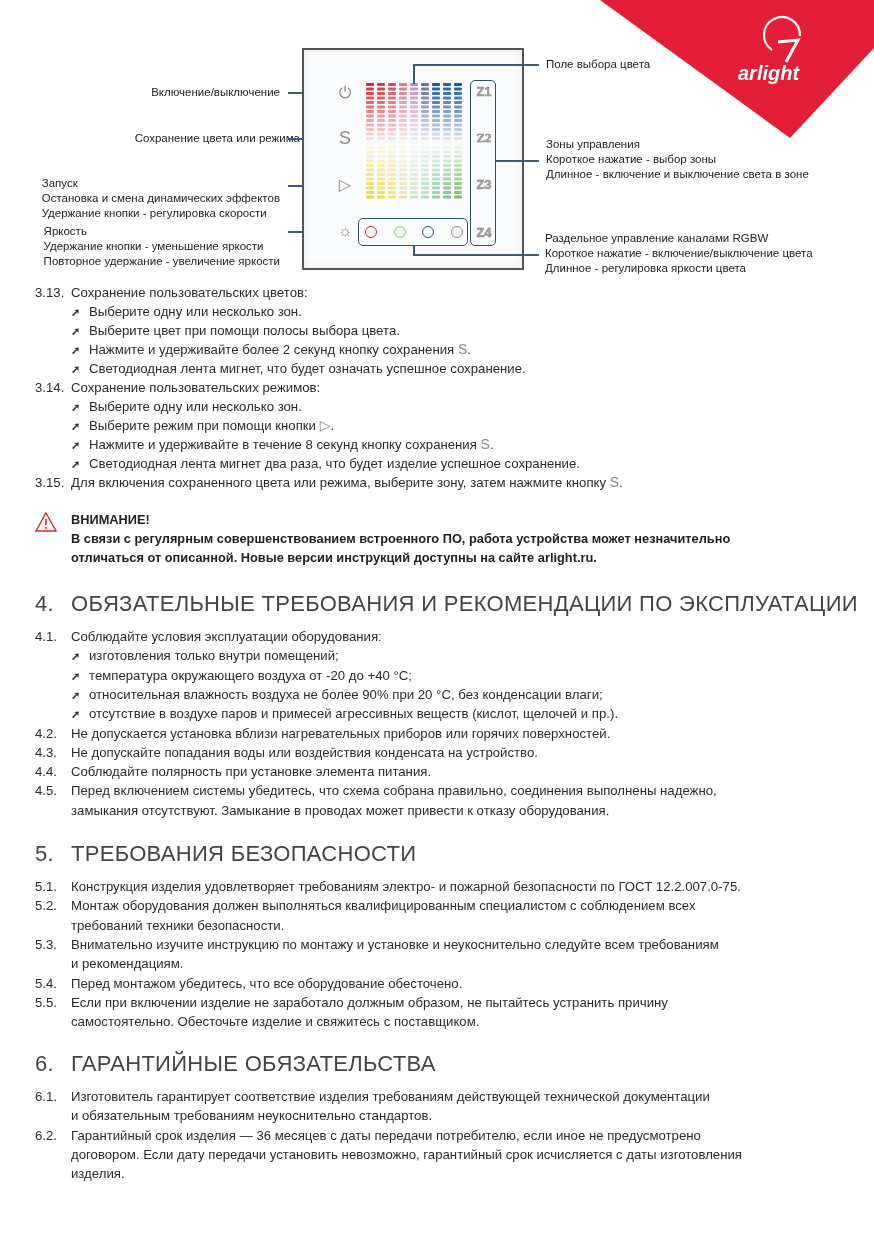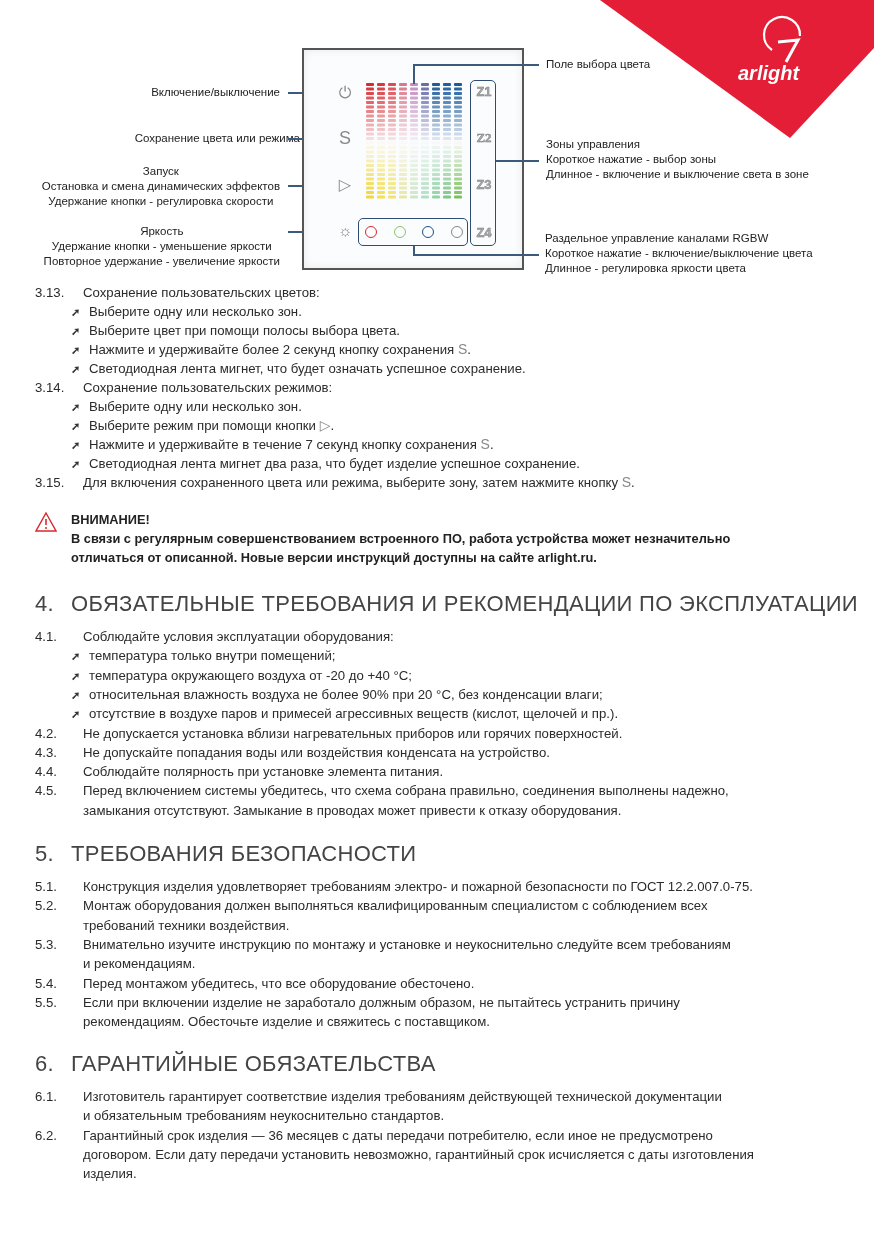--- a/index.html
+++ b/index.html
@@ -1,38 +1,38 @@
 <!DOCTYPE html>
 <html><head>
 <meta charset="utf-8">
 <style>
   html, body { margin: 0; padding: 0; background: #ffffff; }
   body { width: 874px; height: 1240px; position: relative; overflow: hidden;
          font-family: "Liberation Sans", sans-serif; color: #2b2b2b; }
   .logo-tri { position: absolute; left: 600px; top: 0; width: 274px; height: 140px; }
   .abs { position: absolute; }
   .lbl { font-size: 11.5px; line-height: 15px; color: #222; white-space: nowrap; }
-  .lbl-right { text-align: center; }
+  .lbl-right { text-align: left; }
   .conn { position: absolute; background: #3c5a7c; }
   .panel { position: absolute; left: 302px; top: 48px; width: 222px; height: 222px;
            border: 2px solid #555; background: #fbfcfd; box-sizing: border-box;
            box-shadow: inset 0 0 8px rgba(0,0,0,0.08); }
   .pbtn { position: absolute; color: #888; font-size: 16px; line-height: 16px; text-align: center; width: 20px; }
   .zone-box { position: absolute; left: 470px; top: 80px; width: 26px; height: 166px;
               border: 1.5px solid #2f4d72; border-radius: 5px; box-sizing: border-box; }
   .zone { position: absolute; left: 474px; font-size: 13px; color: #aaa; font-weight: bold;
           -webkit-text-stroke: 0.4px #777; width: 20px; text-align: center; }
   .rgbw-box { position: absolute; left: 358px; top: 218px; width: 110px; height: 28px;
               border: 1.5px solid #2f4d72; border-radius: 5px; box-sizing: border-box; }
   .ring { position: absolute; width: 12px; height: 12px; border-radius: 50%; top: 226px; box-sizing: border-box; border: 1.6px solid; }
   #palette { position: absolute; left: 366px; top: 83px; width: 98px; height: 118px; }
 
   .doc { position: absolute; left: 0; width: 874px; font-size: 13.2px; line-height: 19px; color: #2b2b2b; }
   .num { position: absolute; left: 35px; }
-  .txt { position: absolute; left: 83px; white-space: nowrap; }
+  .txt { position: absolute; left: 71px; white-space: nowrap; }
   .sub { position: absolute; left: 71px; white-space: nowrap; }
   .arrow { display: inline-block; width: 14px; color: #333; font-weight: bold; font-size: 11px; margin-right: 4px; }
   .inline-icon { color: #888; font-size: 14px; }
   .h2 { position: absolute; left: 35px; font-size: 22px; letter-spacing: 0.3px; color: #444; white-space: nowrap; }
   .h2 .hn { display: inline-block; width: 36px; }
   .warn { position: absolute; left: 35px; top: 512px; }
   .warn-title { position: absolute; left: 71px; top: 512px; font-weight: bold; font-size: 12.8px; color: #222; }
   .warn-text { position: absolute; left: 71px; font-weight: bold; font-size: 12.8px; color: #222; white-space: nowrap; }
 </style>
 </head>
@@ -42,21 +42,21 @@
   <polygon points="0,0 274,0 274,48 190,138" fill="#e31e36"></polygon>
   <g fill="none" stroke="#fff" stroke-width="2.2">
     <path d="M172,50 A18,18 0 1 1 200,36"></path>
     <path d="M178,42 L198,40 L186,62" stroke-width="3"></path>
   </g>
   <text x="138" y="80" fill="#fff" font-family="'Liberation Sans', sans-serif" font-weight="bold" font-style="italic" font-size="20">arlight</text>
 </svg>
 
 <div class="abs lbl lbl-right" style="right:594px; top:85px;">Включение/выключение</div>
 <div class="abs lbl lbl-right" style="right:574px; top:131px;">Сохранение цвета или режима</div>
-<div class="abs lbl lbl-right" style="right:594px; top:164px;">
+<div class="abs lbl lbl-right" style="right:594px; top:176px;">
   <div>Запуск</div>
   <div>Остановка и смена динамических эффектов</div>
   <div>Удержание кнопки - регулировка скорости</div>
 </div>
 <div class="abs lbl lbl-right" style="right:594px; top:224px;">
   <div>Яркость</div>
   <div>Удержание кнопки - уменьшение яркости</div>
   <div>Повторное удержание - увеличение яркости</div>
 </div>
 
@@ -359,21 +359,21 @@
   <span class="num">3.14.</span>
   <span class="txt">Сохранение пользовательских режимов:</span>
 </div>
 <div class="doc" style="top:397px;">
     <span class="sub"><span class="arrow">➚</span><span>Выберите одну или несколько зон.</span></span>
   </div>
 <div class="doc" style="top:416px;">
     <span class="sub"><span class="arrow">➚</span><span>Выберите режим при помощи кнопки</span> <span class="inline-icon">▷</span>.</span>
   </div>
 <div class="doc" style="top:435px;">
-    <span class="sub"><span class="arrow">➚</span><span>Нажмите и удерживайте в течение 7 секунд кнопку сохранения</span> <span class="inline-icon">S</span>.</span>
+    <span class="sub"><span class="arrow">➚</span><span>Нажмите и удерживайте в течение 8 секунд кнопку сохранения</span> <span class="inline-icon">S</span>.</span>
   </div>
 <div class="doc" style="top:454px;">
     <span class="sub"><span class="arrow">➚</span><span>Светодиодная лента мигнет два раза, что будет изделие успешное сохранение.</span></span>
   </div>
 
 <div class="doc" style="top:473px;">
   <span class="num">3.15.</span>
   <span class="txt"><span>Для включения сохраненного цвета или режима, выберите зону, затем нажмите кнопку</span> <span class="inline-icon">S</span>.</span>
 </div>
 
@@ -386,21 +386,21 @@
 <div class="warn-text" style="top:531px;">В связи с регулярным совершенствованием встроенного ПО, работа устройства может незначительно</div>
 <div class="warn-text" style="top:550px;">отличаться от описанной. Новые версии инструкций доступны на сайте arlight.ru.</div>
 
 <div class="h2" style="top:591px;"><span class="hn">4.</span><span>ОБЯЗАТЕЛЬНЫЕ ТРЕБОВАНИЯ И РЕКОМЕНДАЦИИ ПО ЭКСПЛУАТАЦИИ</span></div>
 <div id="s4-list">
     <div class="doc" style="top: 627px;">
       <span class="num">4.1.</span>
       <span class="txt">Соблюдайте условия эксплуатации оборудования:</span>
     </div>
     <div class="doc" style="top: 646.3px;">
-      <span class="sub"><span class="arrow">➚</span><span>температура только внутри помещений;</span></span>
+      <span class="sub"><span class="arrow">➚</span><span>изготовления только внутри помещений;</span></span>
     </div>
     <div class="doc" style="top: 665.6px;">
       <span class="sub"><span class="arrow">➚</span><span>температура окружающего воздуха от -20 до +40 °С;</span></span>
     </div>
     <div class="doc" style="top: 684.9px;">
       <span class="sub"><span class="arrow">➚</span><span>относительная влажность воздуха не более 90% при 20 °C, без конденсации влаги;</span></span>
     </div>
     <div class="doc" style="top: 704.2px;">
       <span class="sub"><span class="arrow">➚</span><span>отсутствие в воздухе паров и примесей агрессивных веществ (кислот, щелочей и пр.).</span></span>
     </div>
@@ -429,39 +429,39 @@
 <div id="s5-list">
     <div class="doc" style="top: 877px;">
       <span class="num">5.1.</span>
       <span class="txt">Конструкция изделия удовлетворяет требованиям электро- и пожарной безопасности по ГОСТ 12.2.007.0-75.</span>
     </div>
     <div class="doc" style="top: 896.3px;">
       <span class="num">5.2.</span>
       <span class="txt">Монтаж оборудования должен выполняться квалифицированным специалистом с соблюдением всех</span>
     </div>
     <div class="doc" style="top: 915.6px;">
-      <span class="txt">требований техники воздействия.</span>
+      <span class="txt">требований техники безопасности.</span>
     </div>
     <div class="doc" style="top: 934.9px;">
       <span class="num">5.3.</span>
       <span class="txt">Внимательно изучите инструкцию по монтажу и установке и неукоснительно следуйте всем требованиям</span>
     </div>
     <div class="doc" style="top: 954.2px;">
       <span class="txt">и рекомендациям.</span>
     </div>
     <div class="doc" style="top: 973.5px;">
       <span class="num">5.4.</span>
       <span class="txt">Перед монтажом убедитесь, что все оборудование обесточено.</span>
     </div>
     <div class="doc" style="top: 992.8px;">
       <span class="num">5.5.</span>
       <span class="txt">Если при включении изделие не заработало должным образом, не пытайтесь устранить причину</span>
     </div>
     <div class="doc" style="top: 1012.1px;">
-      <span class="txt">рекомендациям. Обесточьте изделие и свяжитесь с поставщиком.</span>
+      <span class="txt">самостоятельно. Обесточьте изделие и свяжитесь с поставщиком.</span>
     </div>
   </div>
 
 <div class="h2" style="top:1051px;"><span class="hn">6.</span><span>ГАРАНТИЙНЫЕ ОБЯЗАТЕЛЬСТВА</span></div>
 <div id="s6-list">
     <div class="doc" style="top: 1087px;">
       <span class="num">6.1.</span>
       <span class="txt">Изготовитель гарантирует соответствие изделия требованиям действующей технической документации</span>
     </div>
     <div class="doc" style="top: 1106.3px;">

